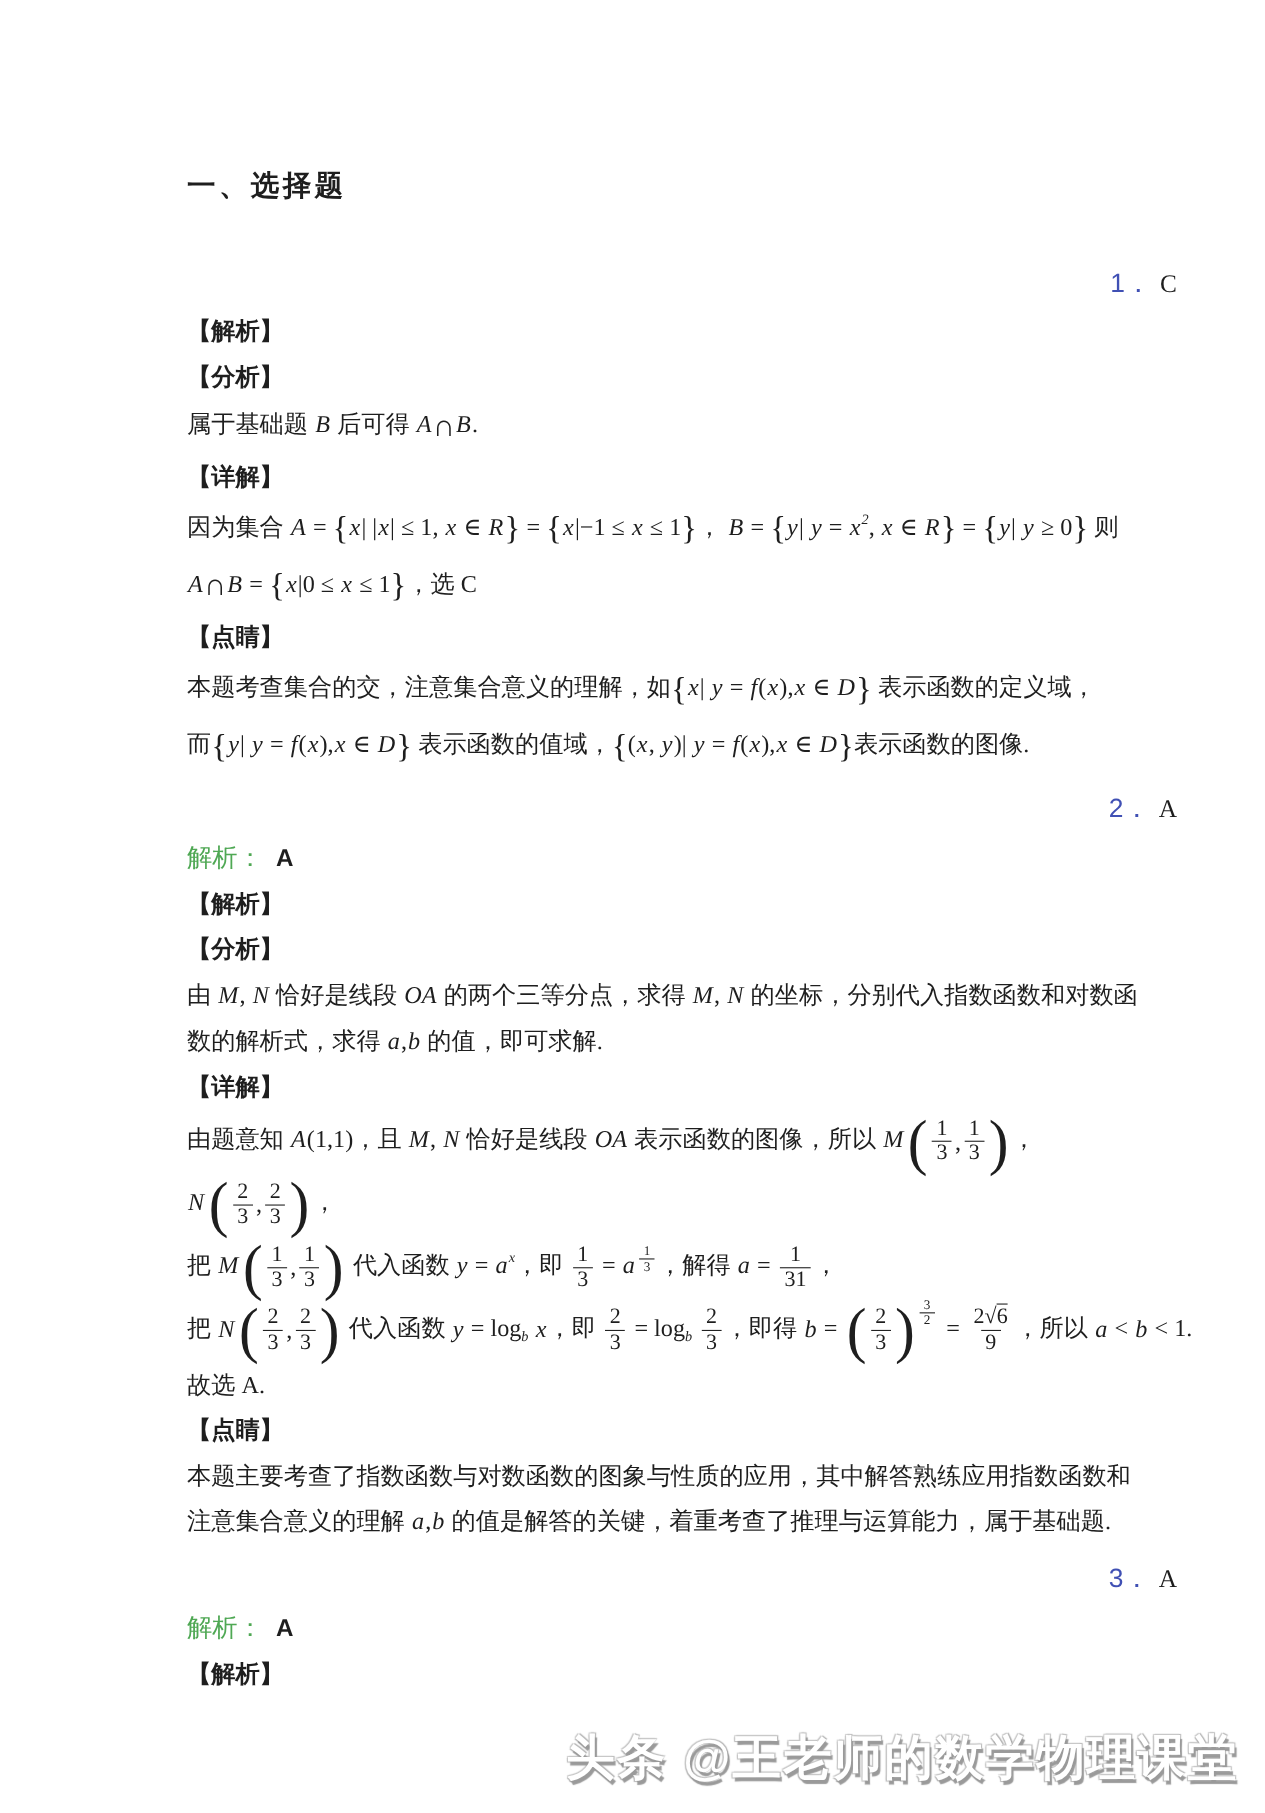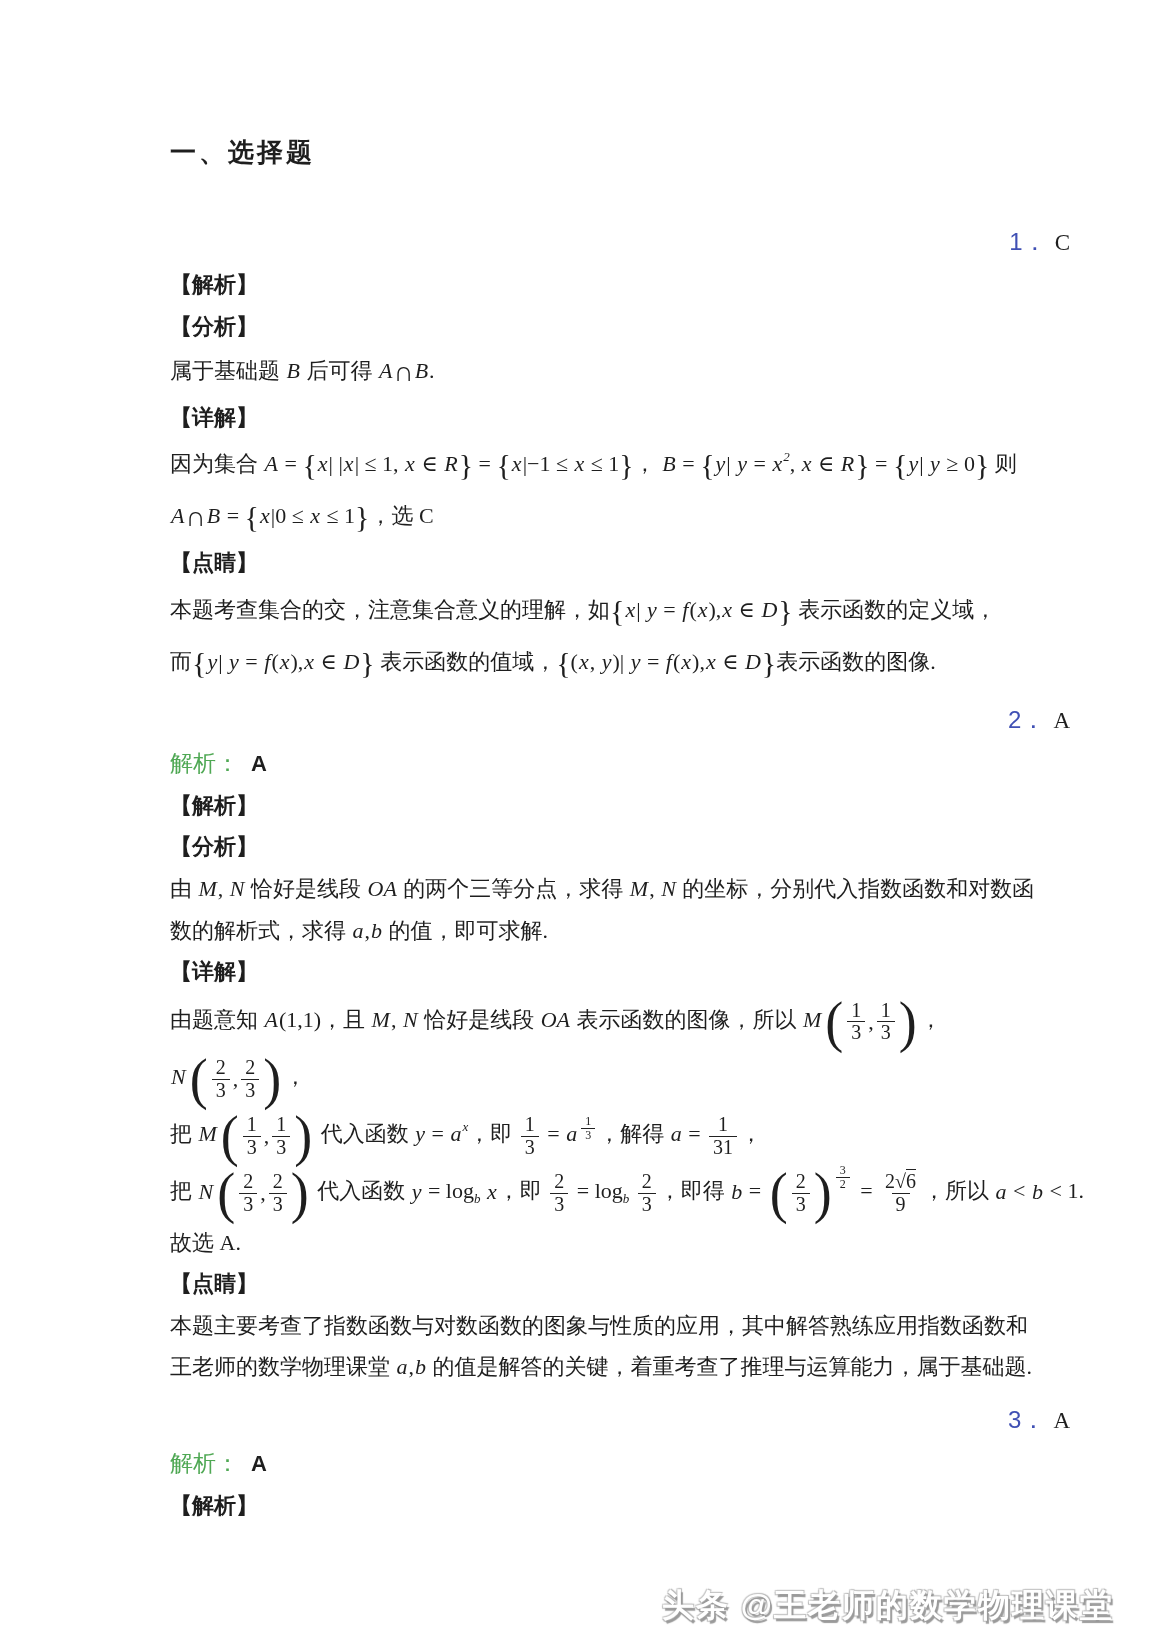--- a/index.html
+++ b/index.html
@@ -1,18 +1,18 @@
 <!DOCTYPE html>
 <html><head>
 <meta charset="utf-8">
 <style>
   html,body{margin:0;padding:0;background:#ffffff;}
   .page{position:relative;width:1150px;height:1648px;background:#ffffff;overflow:hidden;
         font-family:"Liberation Serif","DejaVu Serif",serif;color:#1e1e1e;}
-  .doc{position:absolute;left:170px;top:136px;width:900px;}
+  .doc{position:absolute;left:170px;top:152px;width:900px;}
   .line{font-size:22px;line-height:1.3;margin-bottom:13px;white-space:nowrap;color:#1e1e1e;}
   .h1{font-size:26px;font-weight:700;letter-spacing:3px;margin-bottom:56px;}
   .qnum{margin-top:22px;font-size:24px;text-align:right;}
   .qn{color:#4050b4;font-family:"Liberation Sans","DejaVu Sans",sans-serif;}
   .qa{margin-left:8px;font-size:23px;}
   .jx{color:#4fa854;font-size:23px;}
   .ja{margin-left:12px;font-weight:700;font-size:22px;font-family:"Liberation Sans","DejaVu Sans",sans-serif;}
   .bracket{font-weight:600;font-size:22px;}
   .para{}
   .math{}
@@ -29,21 +29,21 @@
   .fs{font-size:12px;line-height:1.05;margin:0 1px;}
   .fs .fd{border-top:1px solid #222;}
   .sfr{display:inline-flex;vertical-align:16px;margin:0 2px;}
   .pg{display:inline-flex;align-items:center;vertical-align:middle;margin:0 2px;}
   .pin{display:inline-flex;align-items:center;}
   .bp{font-size:54px;font-weight:300;line-height:0;transform:scaleY(1.05);padding:0 1px;}
   .pg .sfr{align-self:flex-start;margin-top:-7px;vertical-align:0;}
   .sq{display:inline;}
   .rad{}
   .radi{border-top:1.5px solid #222;}
-  .watermark{position:absolute;right:36px;bottom:20px;font-size:32px;font-weight:700;
+  .watermark{position:absolute;right:24px;bottom:20px;font-size:44px;font-weight:700;
              letter-spacing:2px;color:#ffffff;
              font-family:"Liberation Sans","DejaVu Sans",sans-serif;
              text-shadow:2px 3px 1px #9a9a9a,-1px -1px 1px #c9c9c9,1px -1px 1px #b5b5b5,-1px 1px 1px #b5b5b5;}
 </style>
 </head>
 <body>
 
 <div class="page">
   <div class="doc">
       <div class="line h1"><span class="t">一、选择题</span></div>
@@ -155,19 +155,19 @@
               <span class="fd">2</span>
             </span>
           </span>
         </span><span class="t"> = </span><span class="frac">
           <span class="fn"><span class="t">2</span><span class="sq"><span class="rad">√</span><span class="radi">6</span></span></span>
           <span class="fd">9</span>
         </span><span class="t">，所以 </span><span class="v">a</span><span class="t"> &lt; </span><span class="v">b</span><span class="t"> &lt; 1.</span></div>
       <div class="line para"><span class="t">故选 A.</span></div>
       <div class="line bracket"><span class="t">【点睛】</span></div>
       <div class="line para"><span class="t">本题主要考查了指数函数与对数函数的图象与性质的应用，其中解答熟练应用指数函数和</span></div>
-      <div class="line para"><span class="t">王老师的数学物理课堂 </span><span class="v">a</span><span class="t">,</span><span class="v">b</span><span class="t"> 的值是解答的关键，着重考查了推理与运算能力，属于基础题.</span></div>
+      <div class="line para"><span class="t">注意集合意义的理解 </span><span class="v">a</span><span class="t">,</span><span class="v">b</span><span class="t"> 的值是解答的关键，着重考查了推理与运算能力，属于基础题.</span></div>
       <div class="line qnum"><span class="qn">3．</span><span class="qa">A</span></div>
       <div class="line jiexi"><span class="jx">解析：</span><span class="ja">A</span></div>
       <div class="line bracket"><span class="t">【解析】</span></div>
     </div>
   <div class="watermark">头条 @王老师的数学物理课堂</div>
 </div>
 
 </body></html>

